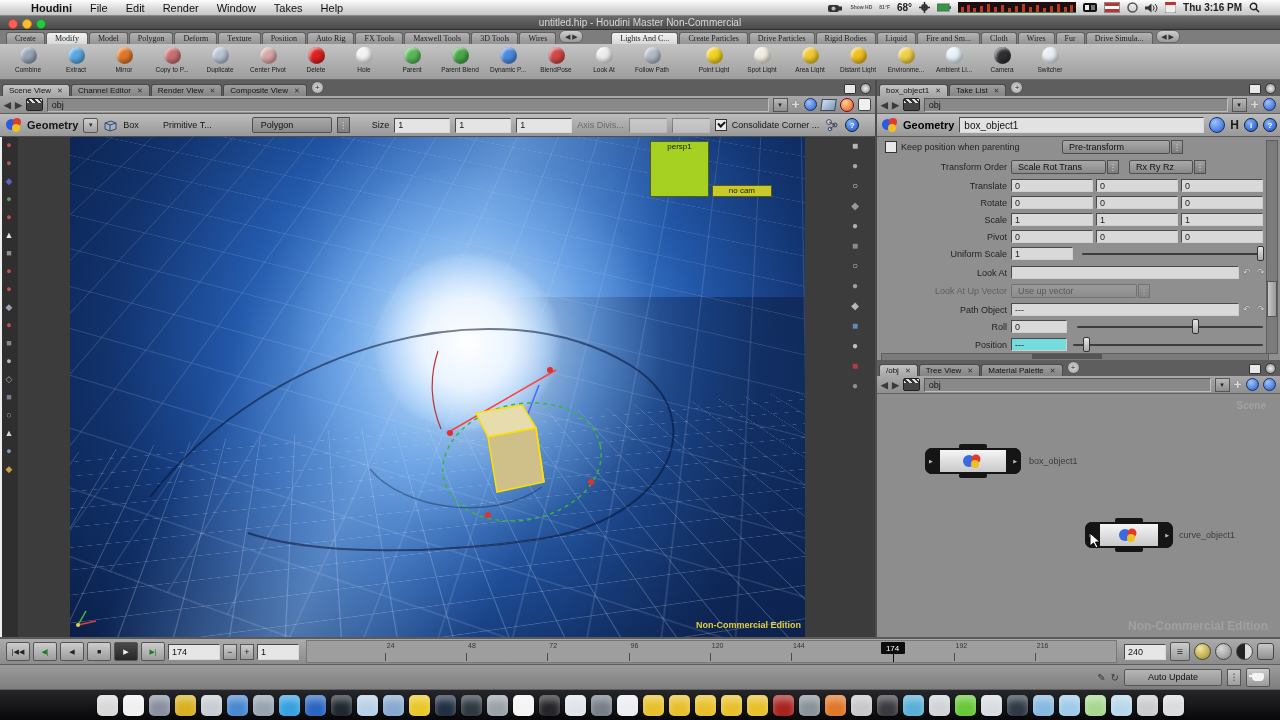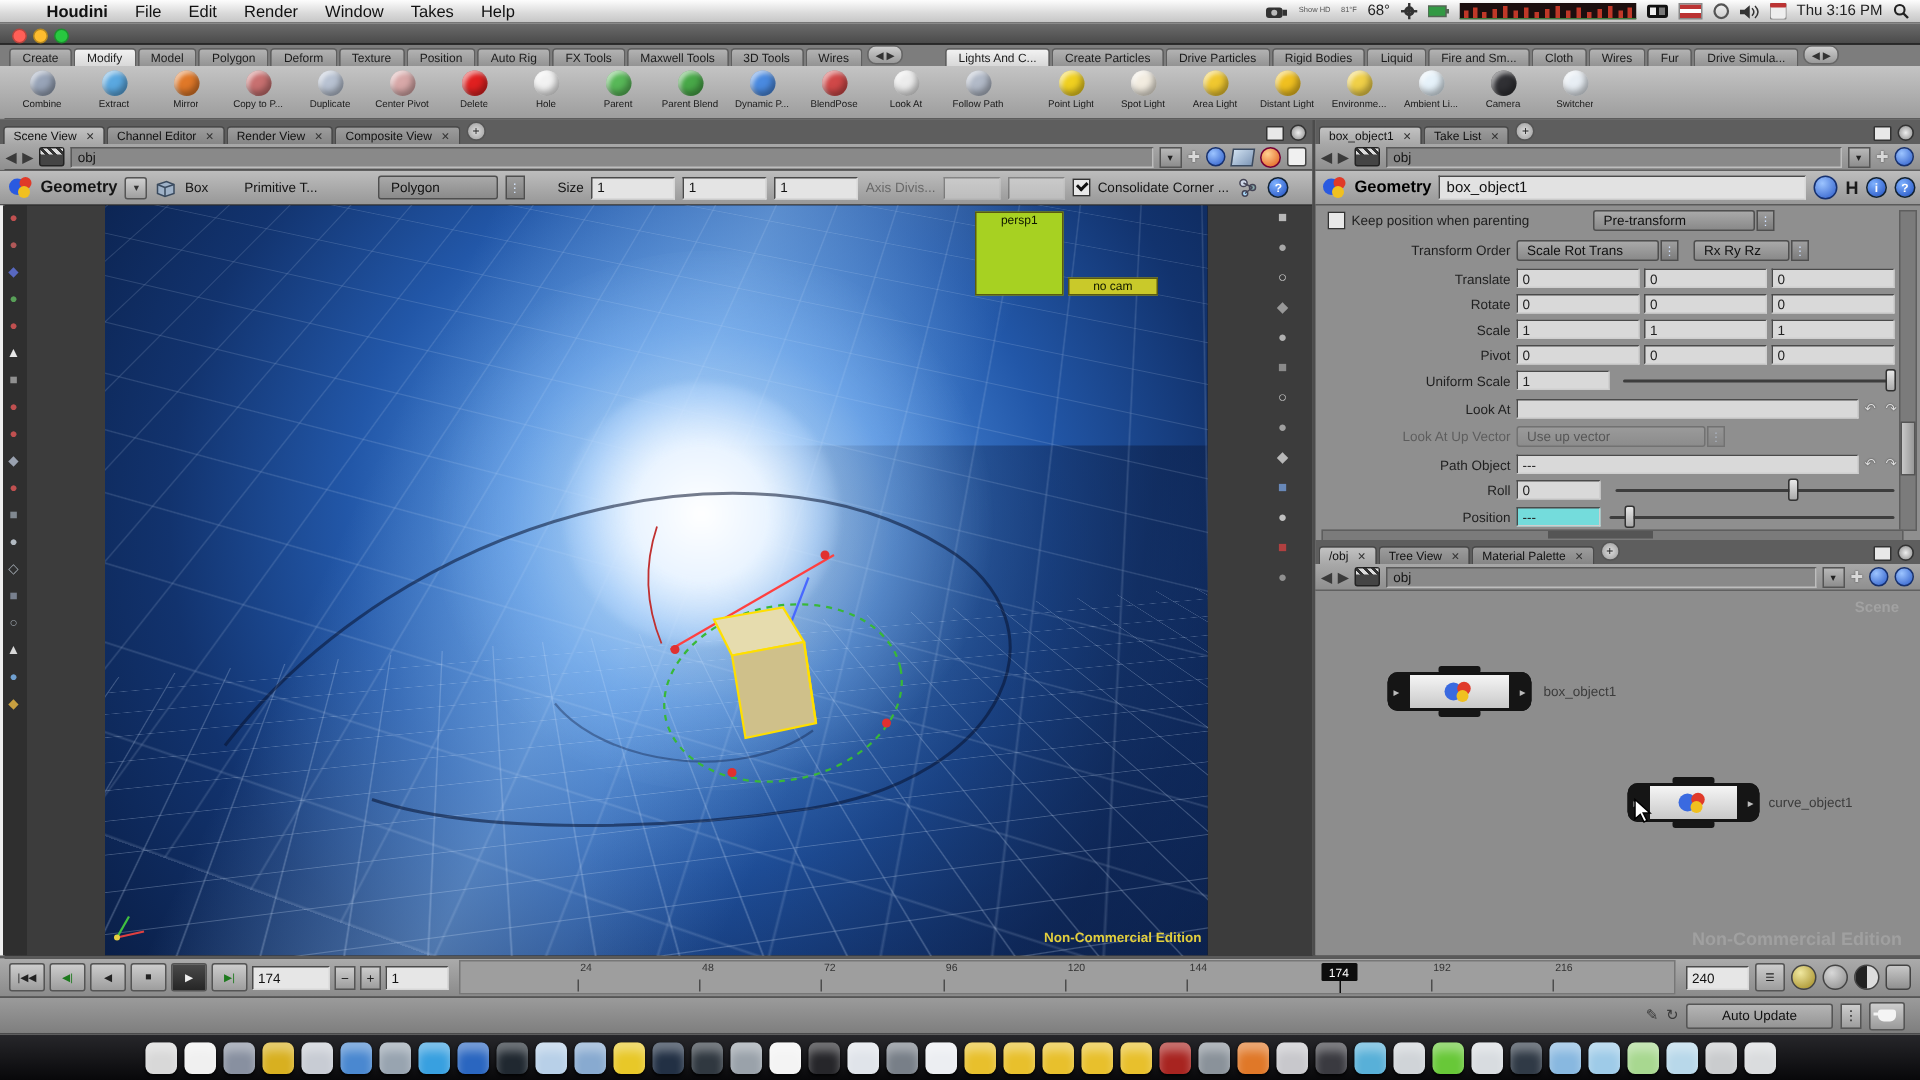--- a/index.html
+++ b/index.html
@@ -5,34 +5,34 @@
   html,body{margin:0;padding:0;background:#000;}
   #screen{position:relative;width:1280px;height:720px;overflow:hidden;background:#000;
           font-family:"Liberation Sans",sans-serif;-webkit-font-smoothing:antialiased;}
   .abs{position:absolute;}
   
   .menubar{left:0;top:0;width:1280px;height:16px;background:linear-gradient(#fdfdfd,#d9d9d9 60%,#c6c6c6);
            display:flex;align-items:center;font-size:11px;color:#111;border-bottom:1px solid #8a8a8a;box-sizing:border-box;}
   .apple{margin:0 12px 0 10px;font-size:11px;}
   .mitem{padding:0 9px;}
   .mitem.bold{font-weight:bold;}
-  .mright{margin-left:auto;display:flex;align-items:center;gap:7px;padding-right:7px;font-size:10px;color:#222;}
+  .mright{margin-left:auto;display:flex;align-items:center;gap:7px;padding-right:20px;font-size:10px;color:#222;font-weight:bold;}
   .tinytxt{font-size:5px;line-height:5px;color:#555;text-align:center;}
   .mico{display:inline-flex;align-items:center;}
   .flagico{width:14px;height:9px;background:linear-gradient(#b33 33%,#fff 33%,#fff 66%,#b33 66%);border:0.5px solid #888;}
   
   .titlebar{left:0;top:16px;width:1280px;height:14px;background:linear-gradient(#6b6b6b,#4a4a4a);
             border-bottom:1px solid #2d2d2d;box-sizing:border-box;}
   .tl{position:absolute;top:3px;width:8px;height:8px;border-radius:50%;}
   .title-text{position:absolute;top:1px;width:100%;text-align:center;font-size:10px;color:#d8d8d8;}
   
   .shelftabs{left:0;top:30px;width:1280px;height:14px;background:#7d7d7d;display:flex;align-items:flex-end;}
   .stabwrap{display:flex;align-items:flex-end;height:14px;}
   .stab{font-size:8px;color:#1c1c1c;background:linear-gradient(#b3b3b3,#939393);border:1px solid #5f5f5f;border-bottom:none;
-        padding:1px 8px;border-radius:3px 3px 0 0;margin-right:1px;white-space:nowrap;}
+        padding:1px 8px;border-radius:3px 3px 0 0;margin-right:1px;white-space:nowrap;font-family:Liberation Serif, serif;}
   .stab.active{background:linear-gradient(#f2f2f2,#d8d8d8);}
   .scrollbtn{width:22px;height:11px;border-radius:6px;background:linear-gradient(#cfcfcf,#9a9a9a);border:1px solid #666;
              font-size:7px;color:#333;display:flex;align-items:center;justify-content:center;margin:0 2px 1px 2px;}
   .shelfbody{left:0;top:44px;width:1280px;height:36px;background:linear-gradient(#c4c4c4,#9d9d9d);
              border-bottom:1px solid #6a6a6a;box-sizing:border-box;display:flex;}
   .toolrow{display:flex;}
   .tool{width:48px;display:flex;flex-direction:column;align-items:center;justify-content:flex-start;padding-top:3px;}
   .tool-ico{width:17px;height:17px;border-radius:50%;box-shadow:inset -2px -3px 4px rgba(0,0,0,.35),inset 2px 2px 3px rgba(255,255,255,.6);}
   .tool-lbl{font-size:6.5px;color:#1a1a1a;margin-top:2px;white-space:nowrap;overflow:hidden;max-width:46px;}
   
@@ -281,20 +281,21 @@
             <line x1="7" y1="7" x2="10" y2="10" stroke="#222" stroke-width="1.6"></line>
           </svg>
       </span>
     </span>
   </div>
 
   <div class="abs titlebar">
     <span class="tl" style="left:8px;background:#ff5f57;border:1px solid #b5443e;"></span>
     <span class="tl" style="left:22px;background:#febc2e;border:1px solid #b58821;"></span>
     <span class="tl" style="left:36px;background:#28c840;border:1px solid #1d8f2e;"></span>
+    <span class="title-text">untitled.hip - Houdini Master Non-Commercial</span>
   </div>
 
   <div class="abs leftedge"></div>
 
   <div class="abs shelftabs">
     <span style="width:6px"></span>
     <span class="stabwrap">
         <span class="stab">Create</span>
         <span class="stab active">Modify</span>
         <span class="stab">Model</span>

